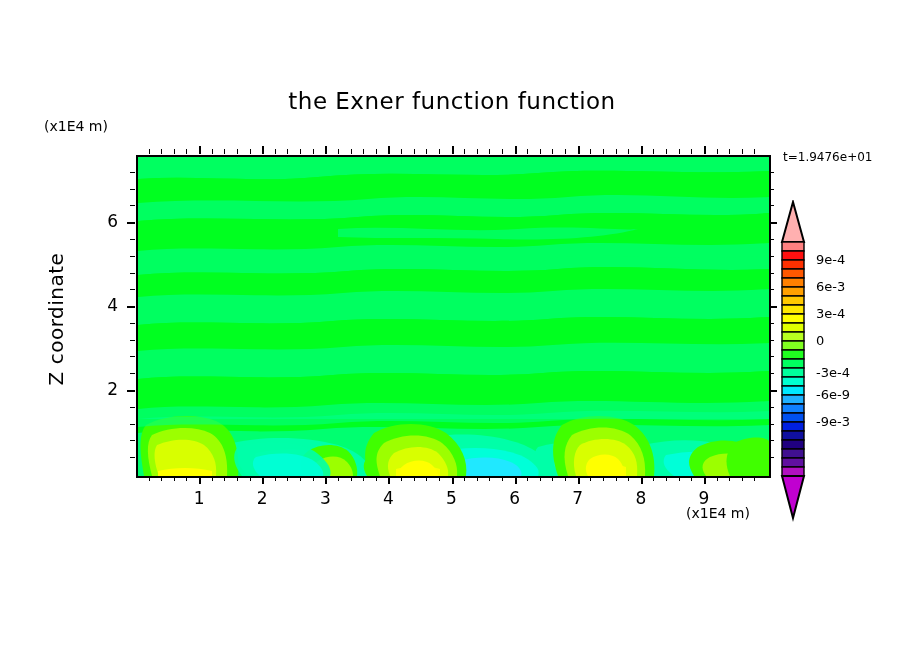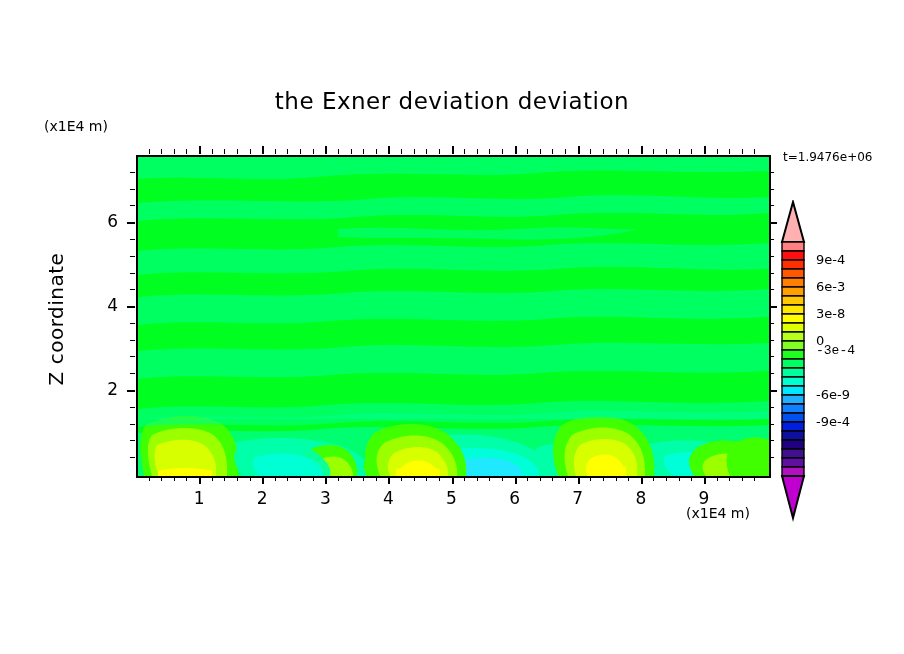--- a/index.html
+++ b/index.html
@@ -44,24 +44,24 @@
 
   #colorbar-wrap{position:absolute;left:776px;top:200px;width:128px;height:325px;}
   #cb-svg{position:absolute;left:0;top:0;}
   .cb-lab{position:absolute;font-size:13px;color:#000;white-space:pre;}
 </style>
 </head>
 <body>
 
 <div id="root">
 
-  <div class="txt" id="title">the Exner deviation deviation</div>
+  <div class="txt" id="title">the Exner function function</div>
   <div class="txt" id="unit-top-left">(x1E4 m)</div>
   <div class="txt" id="unit-bottom-right">(x1E4 m)</div>
-  <div class="txt" id="time-label">t=1.9476e+06</div>
+  <div class="txt" id="time-label">t=1.9476e+01</div>
   <div class="txt" id="ylabel">Z coordinate</div>
 
   <div id="plot-frame">
     <svg id="field" viewBox="0 0 631 319" preserveAspectRatio="none">
       <defs>
         <clipPath id="pc">
             <rect x="0" y="0" width="631" height="319"></rect>
           </clipPath>
       </defs>
       <g clip-path="url(#pc)">
@@ -357,21 +357,21 @@
         <rect x="6" y="231" width="22" height="9" fill="#1010A0" stroke="#000" stroke-width="1.4"></rect>
         <rect x="6" y="240" width="22" height="9" fill="#200080" stroke="#000" stroke-width="1.4"></rect>
         <rect x="6" y="249" width="22" height="9" fill="#401090" stroke="#000" stroke-width="1.4"></rect>
         <rect x="6" y="258" width="22" height="9" fill="#6010A0" stroke="#000" stroke-width="1.4"></rect>
         <rect x="6" y="267" width="22" height="9" fill="#B010C0" stroke="#000" stroke-width="1.4"></rect>
         <polygon points="6,276 28,276 17,318" fill="#C000D0" stroke="#000" stroke-width="2"></polygon>
       </svg>
     <div id="cb-labels">
         <div class="cb-lab" style="left: 40px; top: 52px;">9e-4</div>
         <div class="cb-lab" style="left: 40px; top: 79px;">6e-3</div>
-        <div class="cb-lab" style="left: 40px; top: 106px;">3e-8</div>
+        <div class="cb-lab" style="left: 40px; top: 106px;">3e-4</div>
         <div class="cb-lab" style="left: 40px; top: 133px;">0</div>
-        <div class="cb-lab" style="left: 40px; top: 143px; font-family: Liberation Mono, monospace;">-3e-4</div>
+        <div class="cb-lab" style="left: 40px; top: 165px;">-3e-4</div>
         <div class="cb-lab" style="left: 40px; top: 187px;">-6e-9</div>
-        <div class="cb-lab" style="left: 40px; top: 214px;">-9e-4</div>
+        <div class="cb-lab" style="left: 40px; top: 214px;">-9e-3</div>
       </div>
   </div>
 
 </div>
 
 </body></html>

